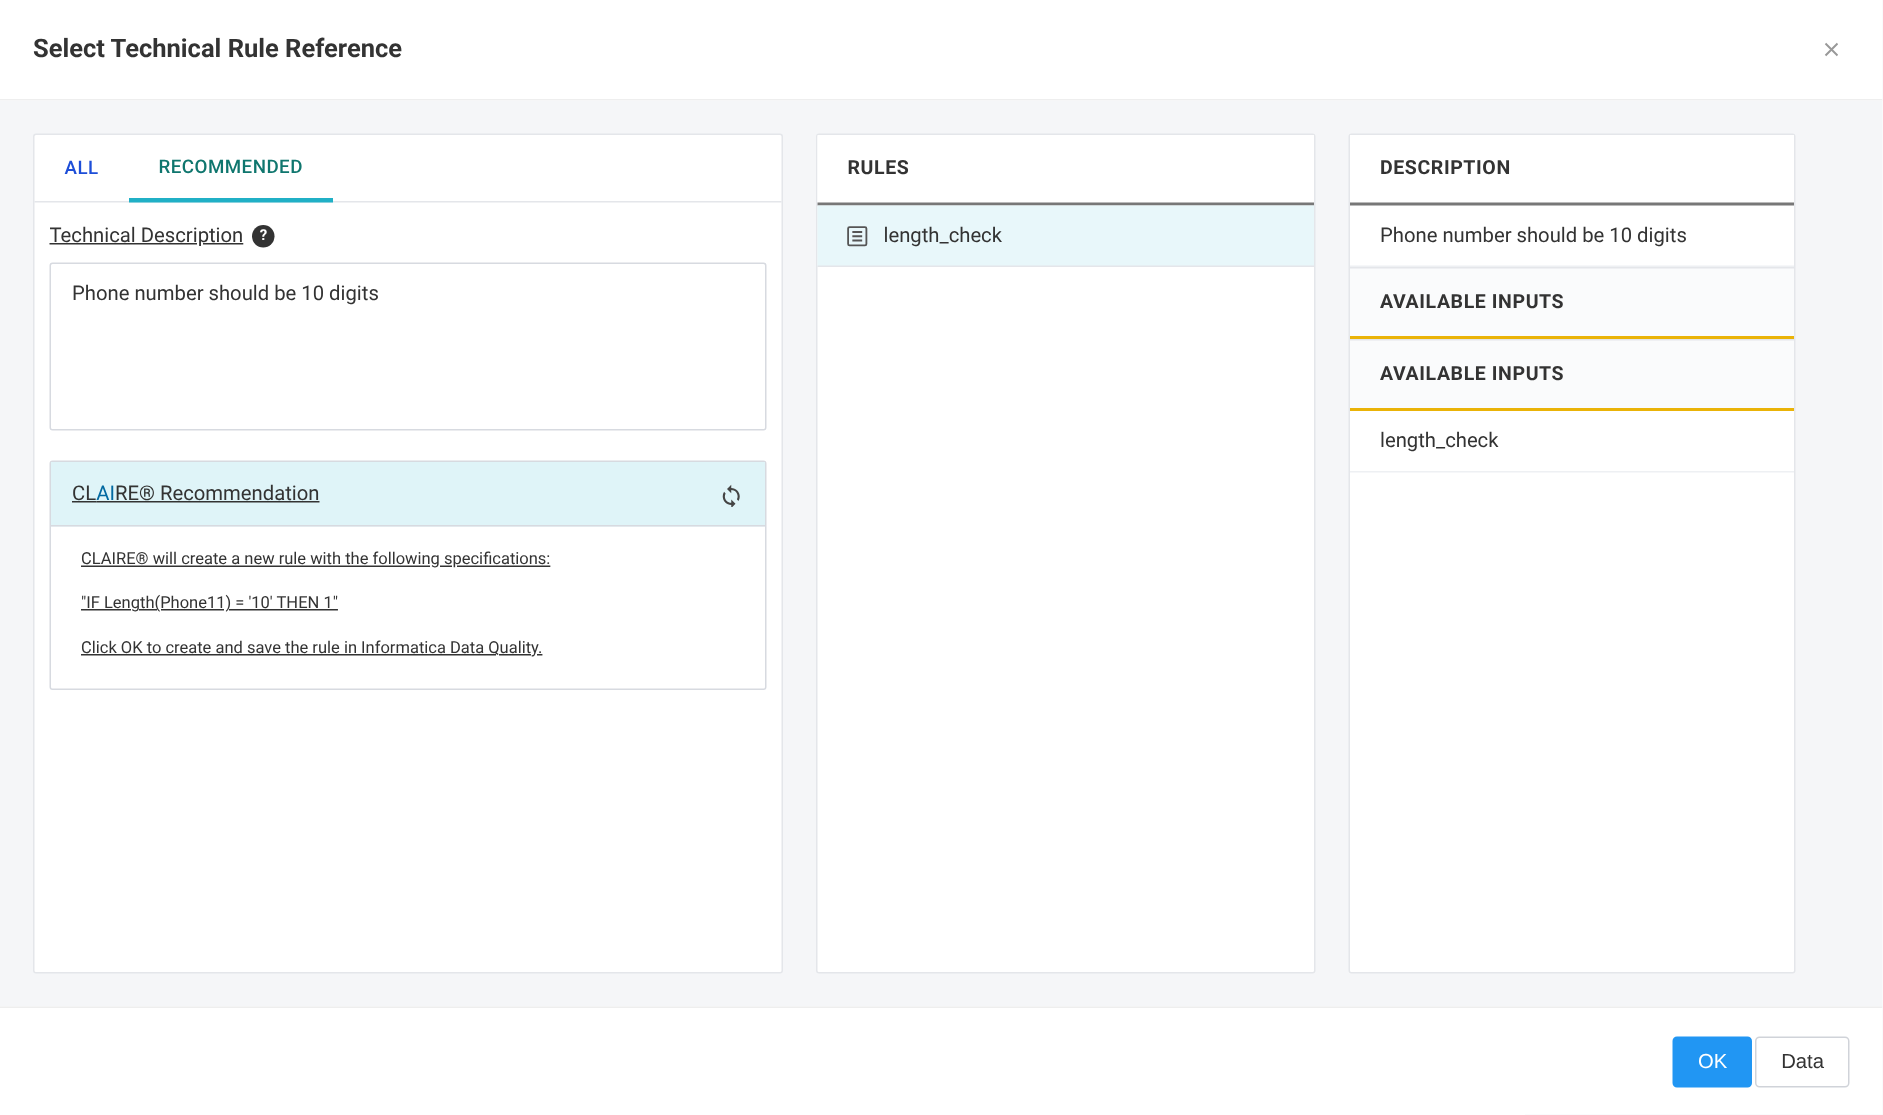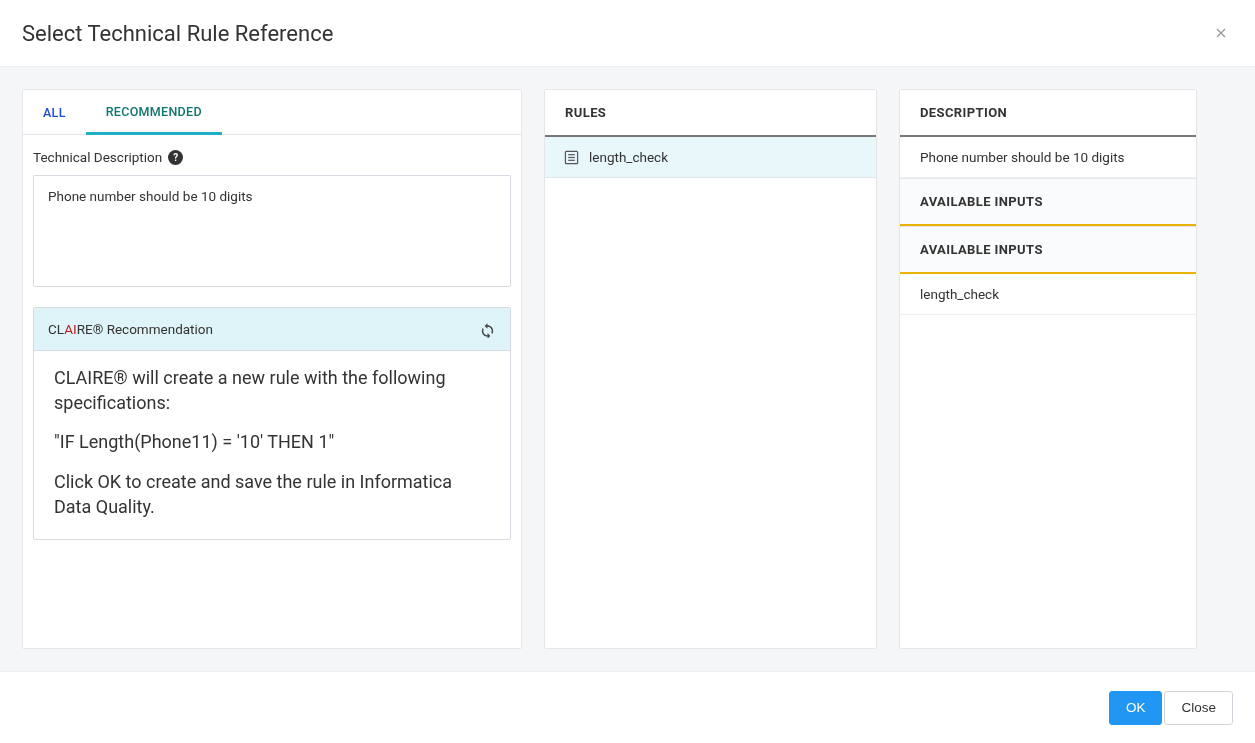--- a/index.html
+++ b/index.html
@@ -1,46 +1,46 @@
 <!DOCTYPE html>
 <html><head>
 <meta charset="utf-8">
 <style>
   * { box-sizing: border-box; }
   html, body { margin:0; padding:0; font-family: -apple-system, BlinkMacSystemFont, "Segoe UI", Roboto, "Helvetica Neue", Arial, sans-serif; color:#333; }
   body { width:1255px; height:743px; background:#fff; overflow:hidden; }
 
   .dialog-header { height:67px; padding:0 22px; display:flex; align-items:center; justify-content:space-between; border-bottom:1px solid #eee; }
-  .dialog-title { font-size:22px; color:#333; font-weight:400; }
+  .dialog-title { font-size:17px; color:#333; font-weight:700; }
   .close-x { color:#999; width:24px; height:24px; display:flex; align-items:center; justify-content:center; cursor:pointer; font-size:15px; }
 
   .dialog-body { background:#f5f6f8; height:604px; padding:22px; display:flex; gap:22px; }
 
   .panel { background:#fff; border:1px solid #e4e6ea; border-radius:2px; display:flex; flex-direction:column; }
   .panel.left { width:500px; }
   .panel.middle { width:333px; }
   .panel.right { width:298px; }
 
   
   .tabs { display:flex; border-bottom:1px solid #e4e6ea; height:45px; }
   .tab { padding:0 20px; display:flex; align-items:center; font-size:12.5px; letter-spacing:.3px; color:#1d4ed8; cursor:pointer; font-weight:500; }
   .tab.active { color:#0f766e; border-bottom:3px solid #20b0c6; margin-bottom:-1px; }
 
-  .left-body { padding:14px 10px 10px 10px; }
+  .left-body { padding:14px 10px 10px 10px;text-decoration:underline; }
   .field-label { font-size:13.5px; color:#333; display:flex; align-items:center; gap:6px; margin:0 0 10px 0; }
   .help-icon { width:15px; height:15px; border-radius:50%; background:#333; color:#fff; font-size:10px; display:flex; align-items:center; justify-content:center; font-weight:700; }
 
   .desc-box { border:1px solid #d7dae0; border-radius:2px; min-height:112px; padding:12px 14px; font-size:13.5px; color:#333; width:100%; resize:none; outline:none; font-family:inherit; }
 
   .claire-card { margin-top:16px; border:1px solid #d7dae0; border-radius:2px; }
   .claire-head { background:#dff4f8; padding:12px 14px; display:flex; align-items:center; justify-content:space-between; border-bottom:1px solid #d7dae0; }
   .claire-title { font-size:13.5px; color:#333; }
-  .claire-title .ai { color:#b91c1c; }
+  .claire-title .ai { color:#0369a1; }
   .refresh-ico { width:18px; height:18px; color:#444; cursor:pointer; display:flex; align-items:center; justify-content:center; }
-  .claire-body { padding:14px 20px; font-size:18px; color:#333; }
+  .claire-body { padding:14px 20px; font-size:11px; color:#333; }
   .claire-body p { margin:0 0 14px 0; line-height:1.4; }
   .claire-body p:last-child{ margin-bottom:6px; }
 
   
   .section-head { padding:15px 20px; font-size:13px; letter-spacing:.4px; color:#333; font-weight:700; border-bottom:1px solid #e4e6ea; background:#fff; }
   .section-head.sub { border-top:1px solid #e4e6ea; background:#fafbfc; border-bottom:2px solid #eab308; }
   .panel.middle .section-head:first-child,
   .panel.right  .section-head:first-child { border-bottom:2px solid #777; }
 
   .rule-row { display:flex; align-items:center; gap:10px; padding:12px 18px; background:#e8f7fa; font-size:13.5px; border-bottom:1px solid #e4e6ea; cursor:pointer; }
@@ -120,14 +120,14 @@
     <div class="section-head sub">AVAILABLE INPUTS</div>
 
     <div class="section-head sub">AVAILABLE INPUTS</div>
     <div class="value-row">length_check</div>
   </div>
 
 </div>
 
 <div class="dialog-footer">
   <button class="btn primary">OK</button>
-  <button class="btn">Close</button>
+  <button class="btn">Data</button>
 </div>
 
 </body></html>

